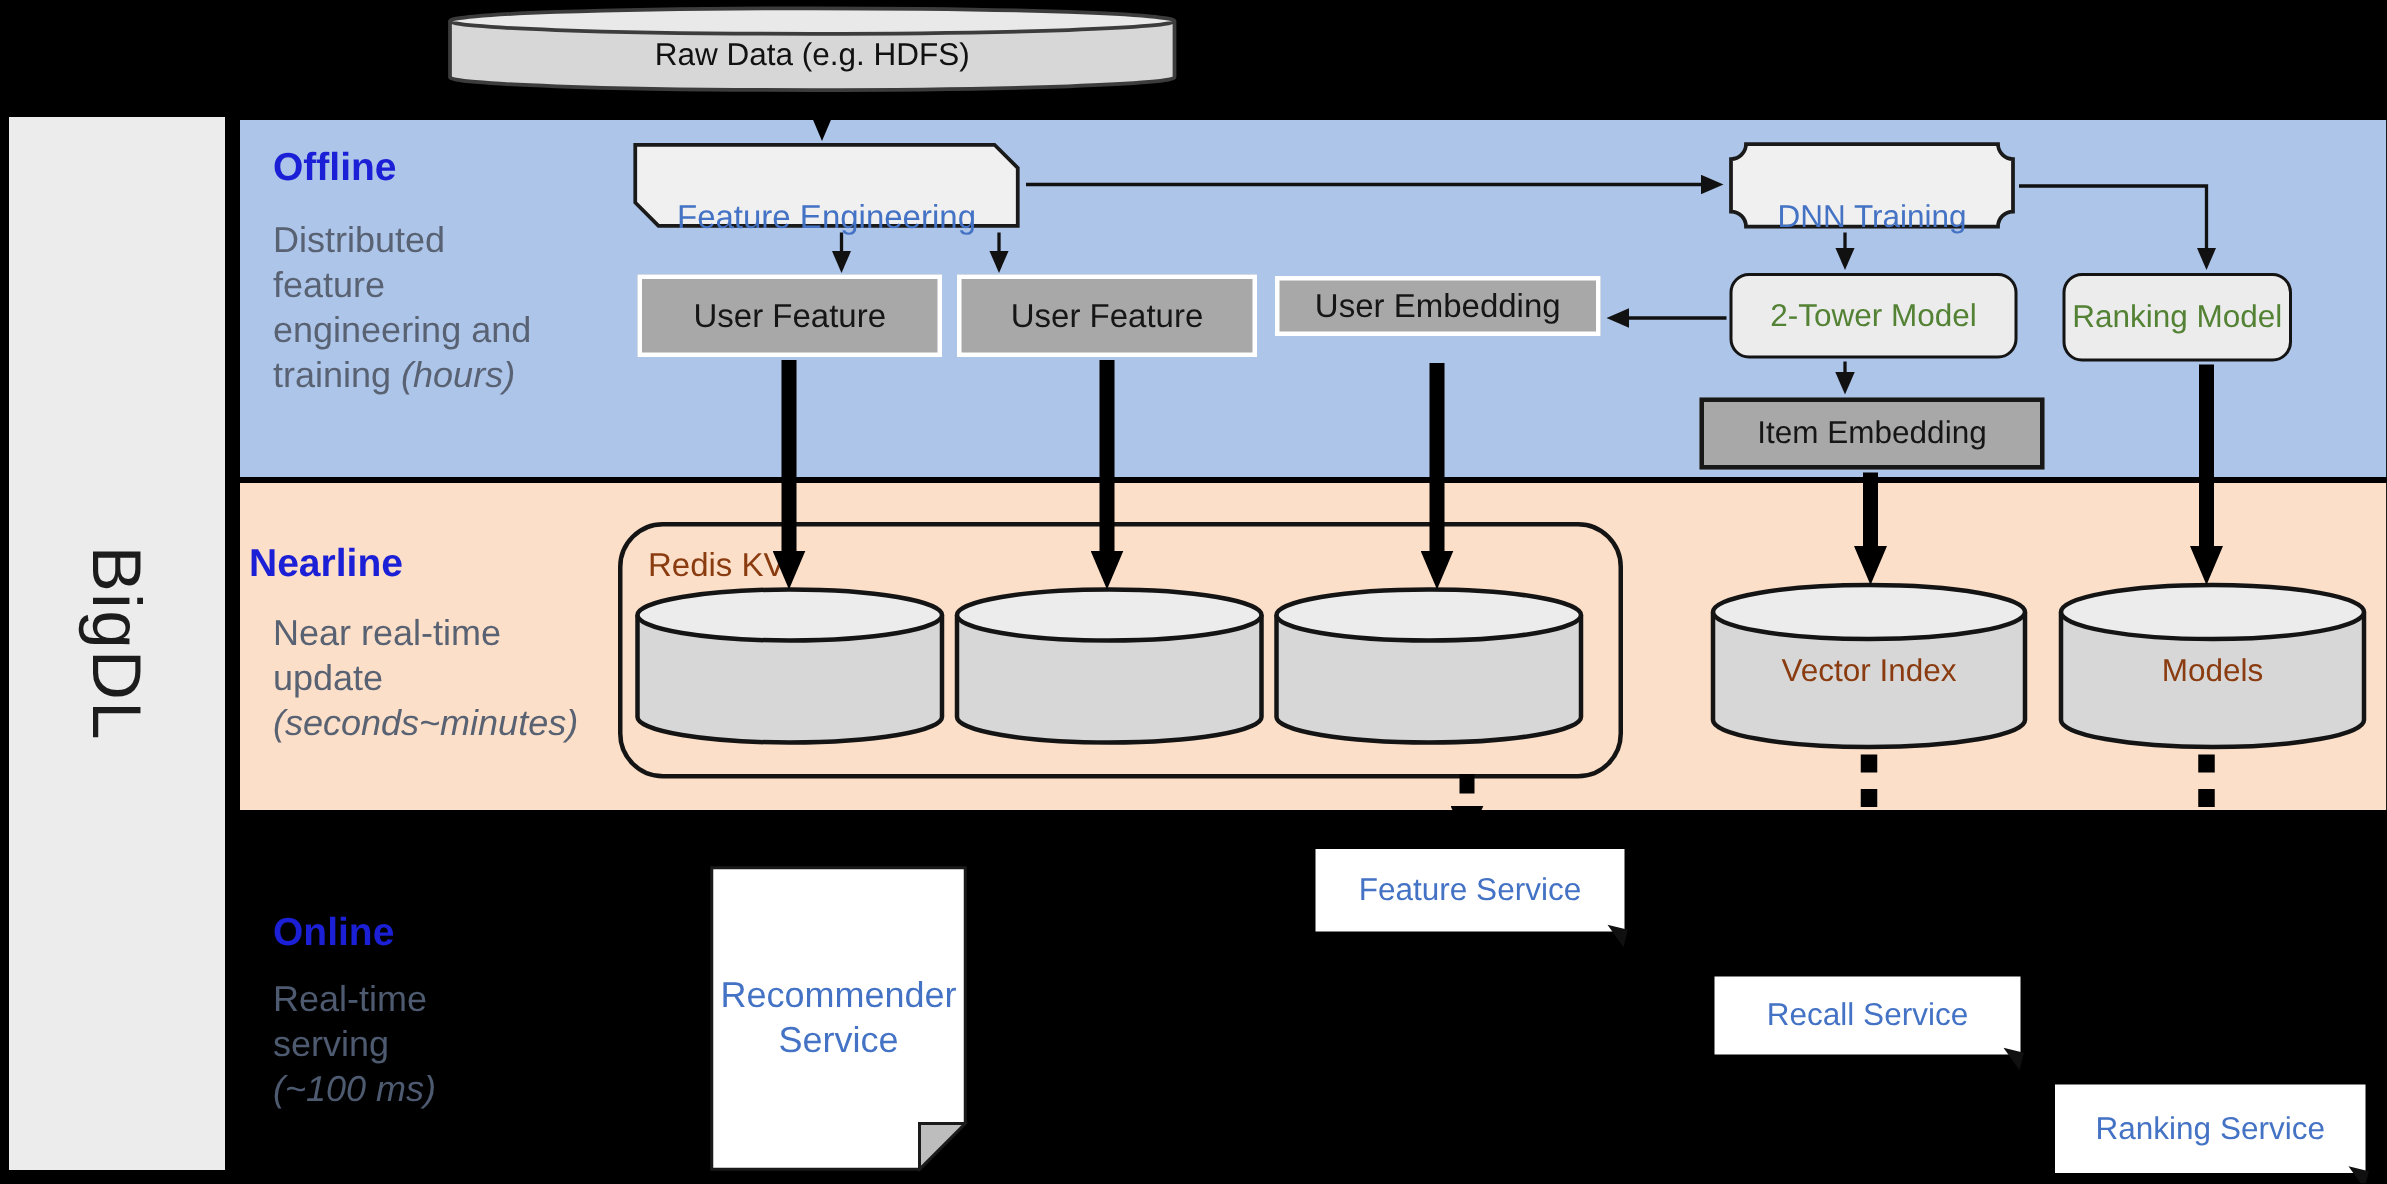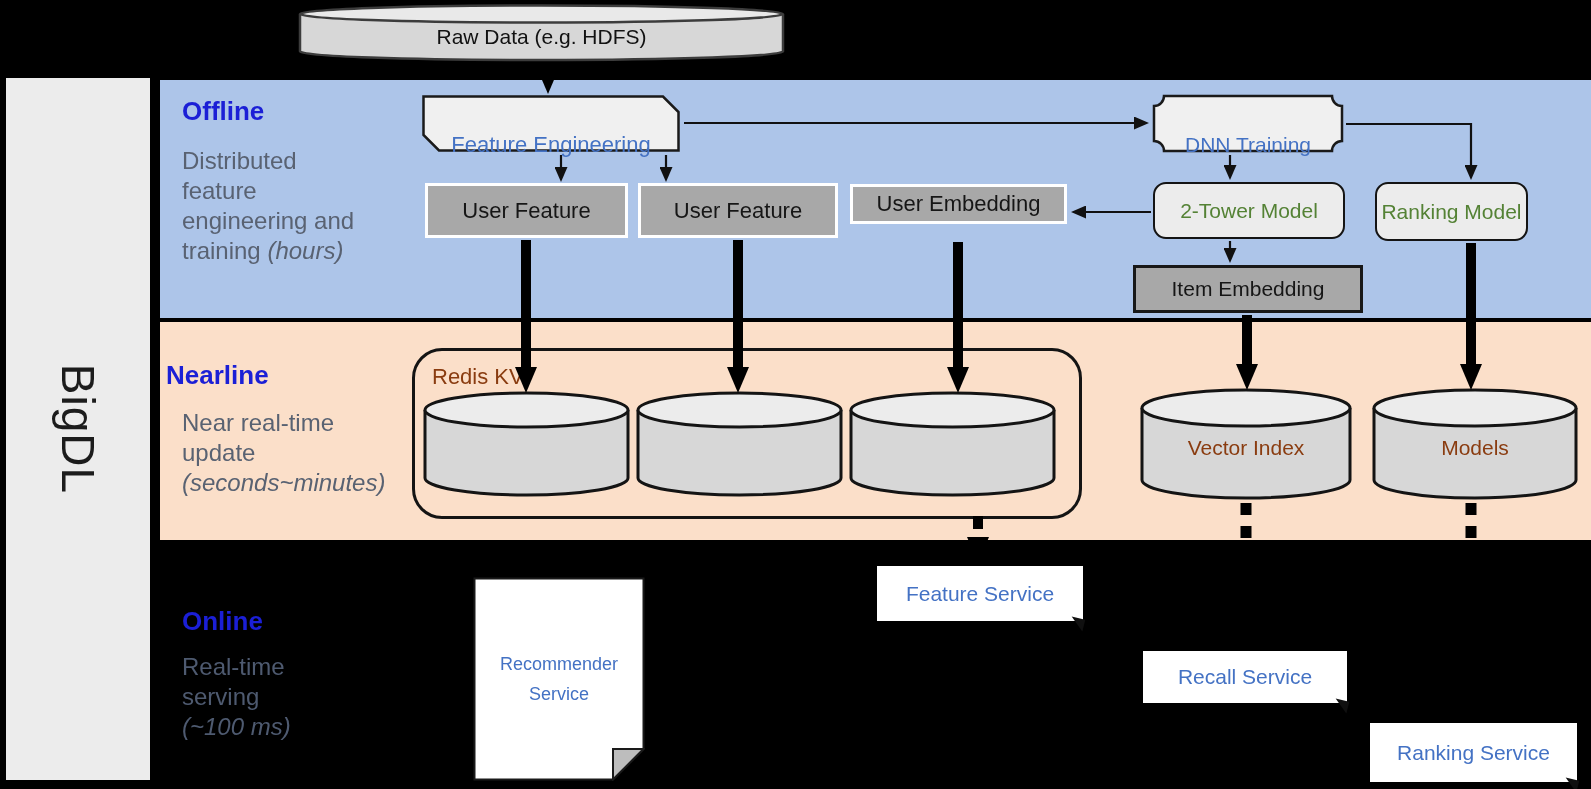--- a/index.html
+++ b/index.html
@@ -31,21 +31,21 @@
   .browntext{color:#8a3c10;}
   
   .redisbox{left:412px;top:348px;width:664px;height:165px;border:3px solid #141414;border-radius:30px;z-index:1;}
   .redislbl{left:432px;top:364px;font-size:22px;color:#8a3c10;z-index:2;}
   
   .cyl-lbl{position:absolute;left:0;right:0;top:48px;text-align:center;font-size:21px;z-index:2;}
   
   .svc{background:#fff;color:#4472c4;font-size:21px;display:flex;align-items:center;justify-content:center;z-index:2;}
   .svc::after{content:"";position:absolute;right:-1px;bottom:-9px;width:0;height:0;
               border-left:14px solid transparent;border-top:12px solid #101010;transform:rotate(14deg);}
-  .doclbl{position:absolute;left:0;right:0;top:72px;text-align:center;color:#4472c4;font-size:18px;line-height:30px;z-index:1;}
+  .doclbl{position:absolute;left:0;right:0;top:72px;text-align:center;color:#4472c4;font-size:24px;line-height:30px;z-index:1;}
   
   svg.arrows{position:absolute;left:0;top:0;z-index:3;pointer-events:none;}
   .thin{stroke:#111;stroke-width:2.2;fill:none;}
   .med{stroke:#000;stroke-width:5;fill:none;}
   .thick{stroke:#000;stroke-width:10;fill:none;}
   .dash{stroke:#000;stroke-width:10;fill:none;stroke-dasharray:13 9;}
   .stub{stroke:#000;stroke-width:11;fill:none;stroke-dasharray:12 11;}
 </style>
 </head>
 <body>

